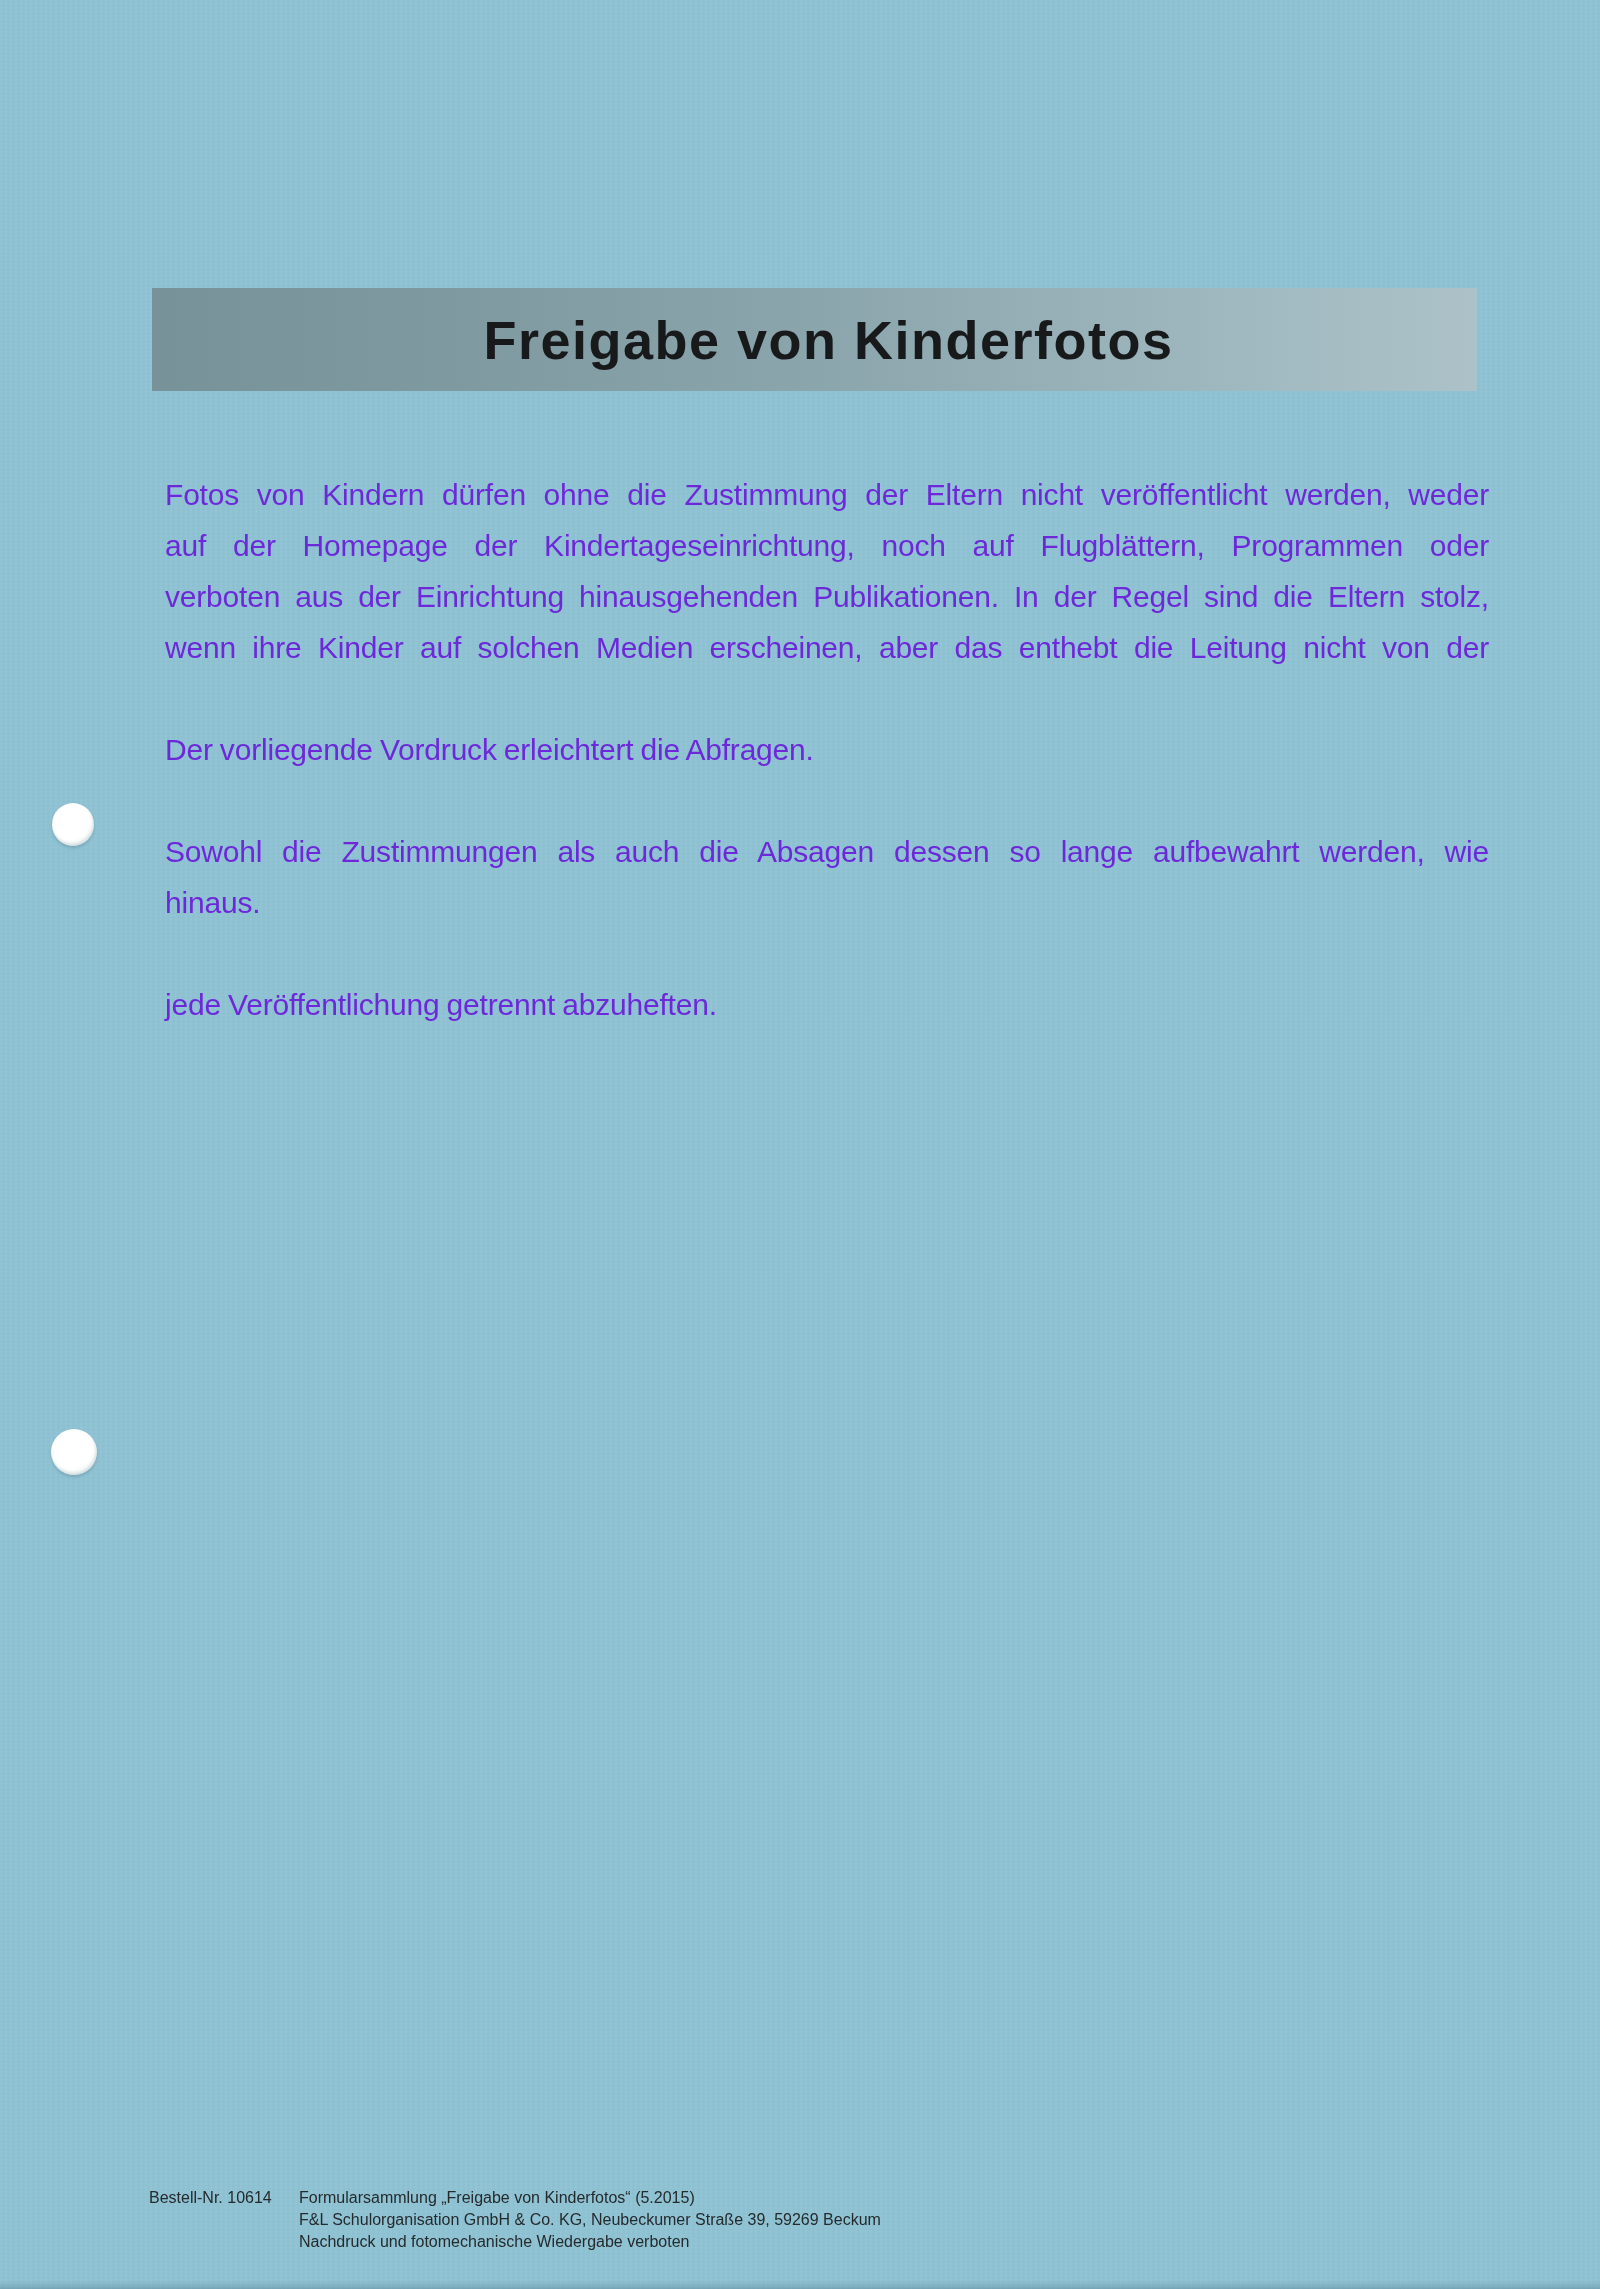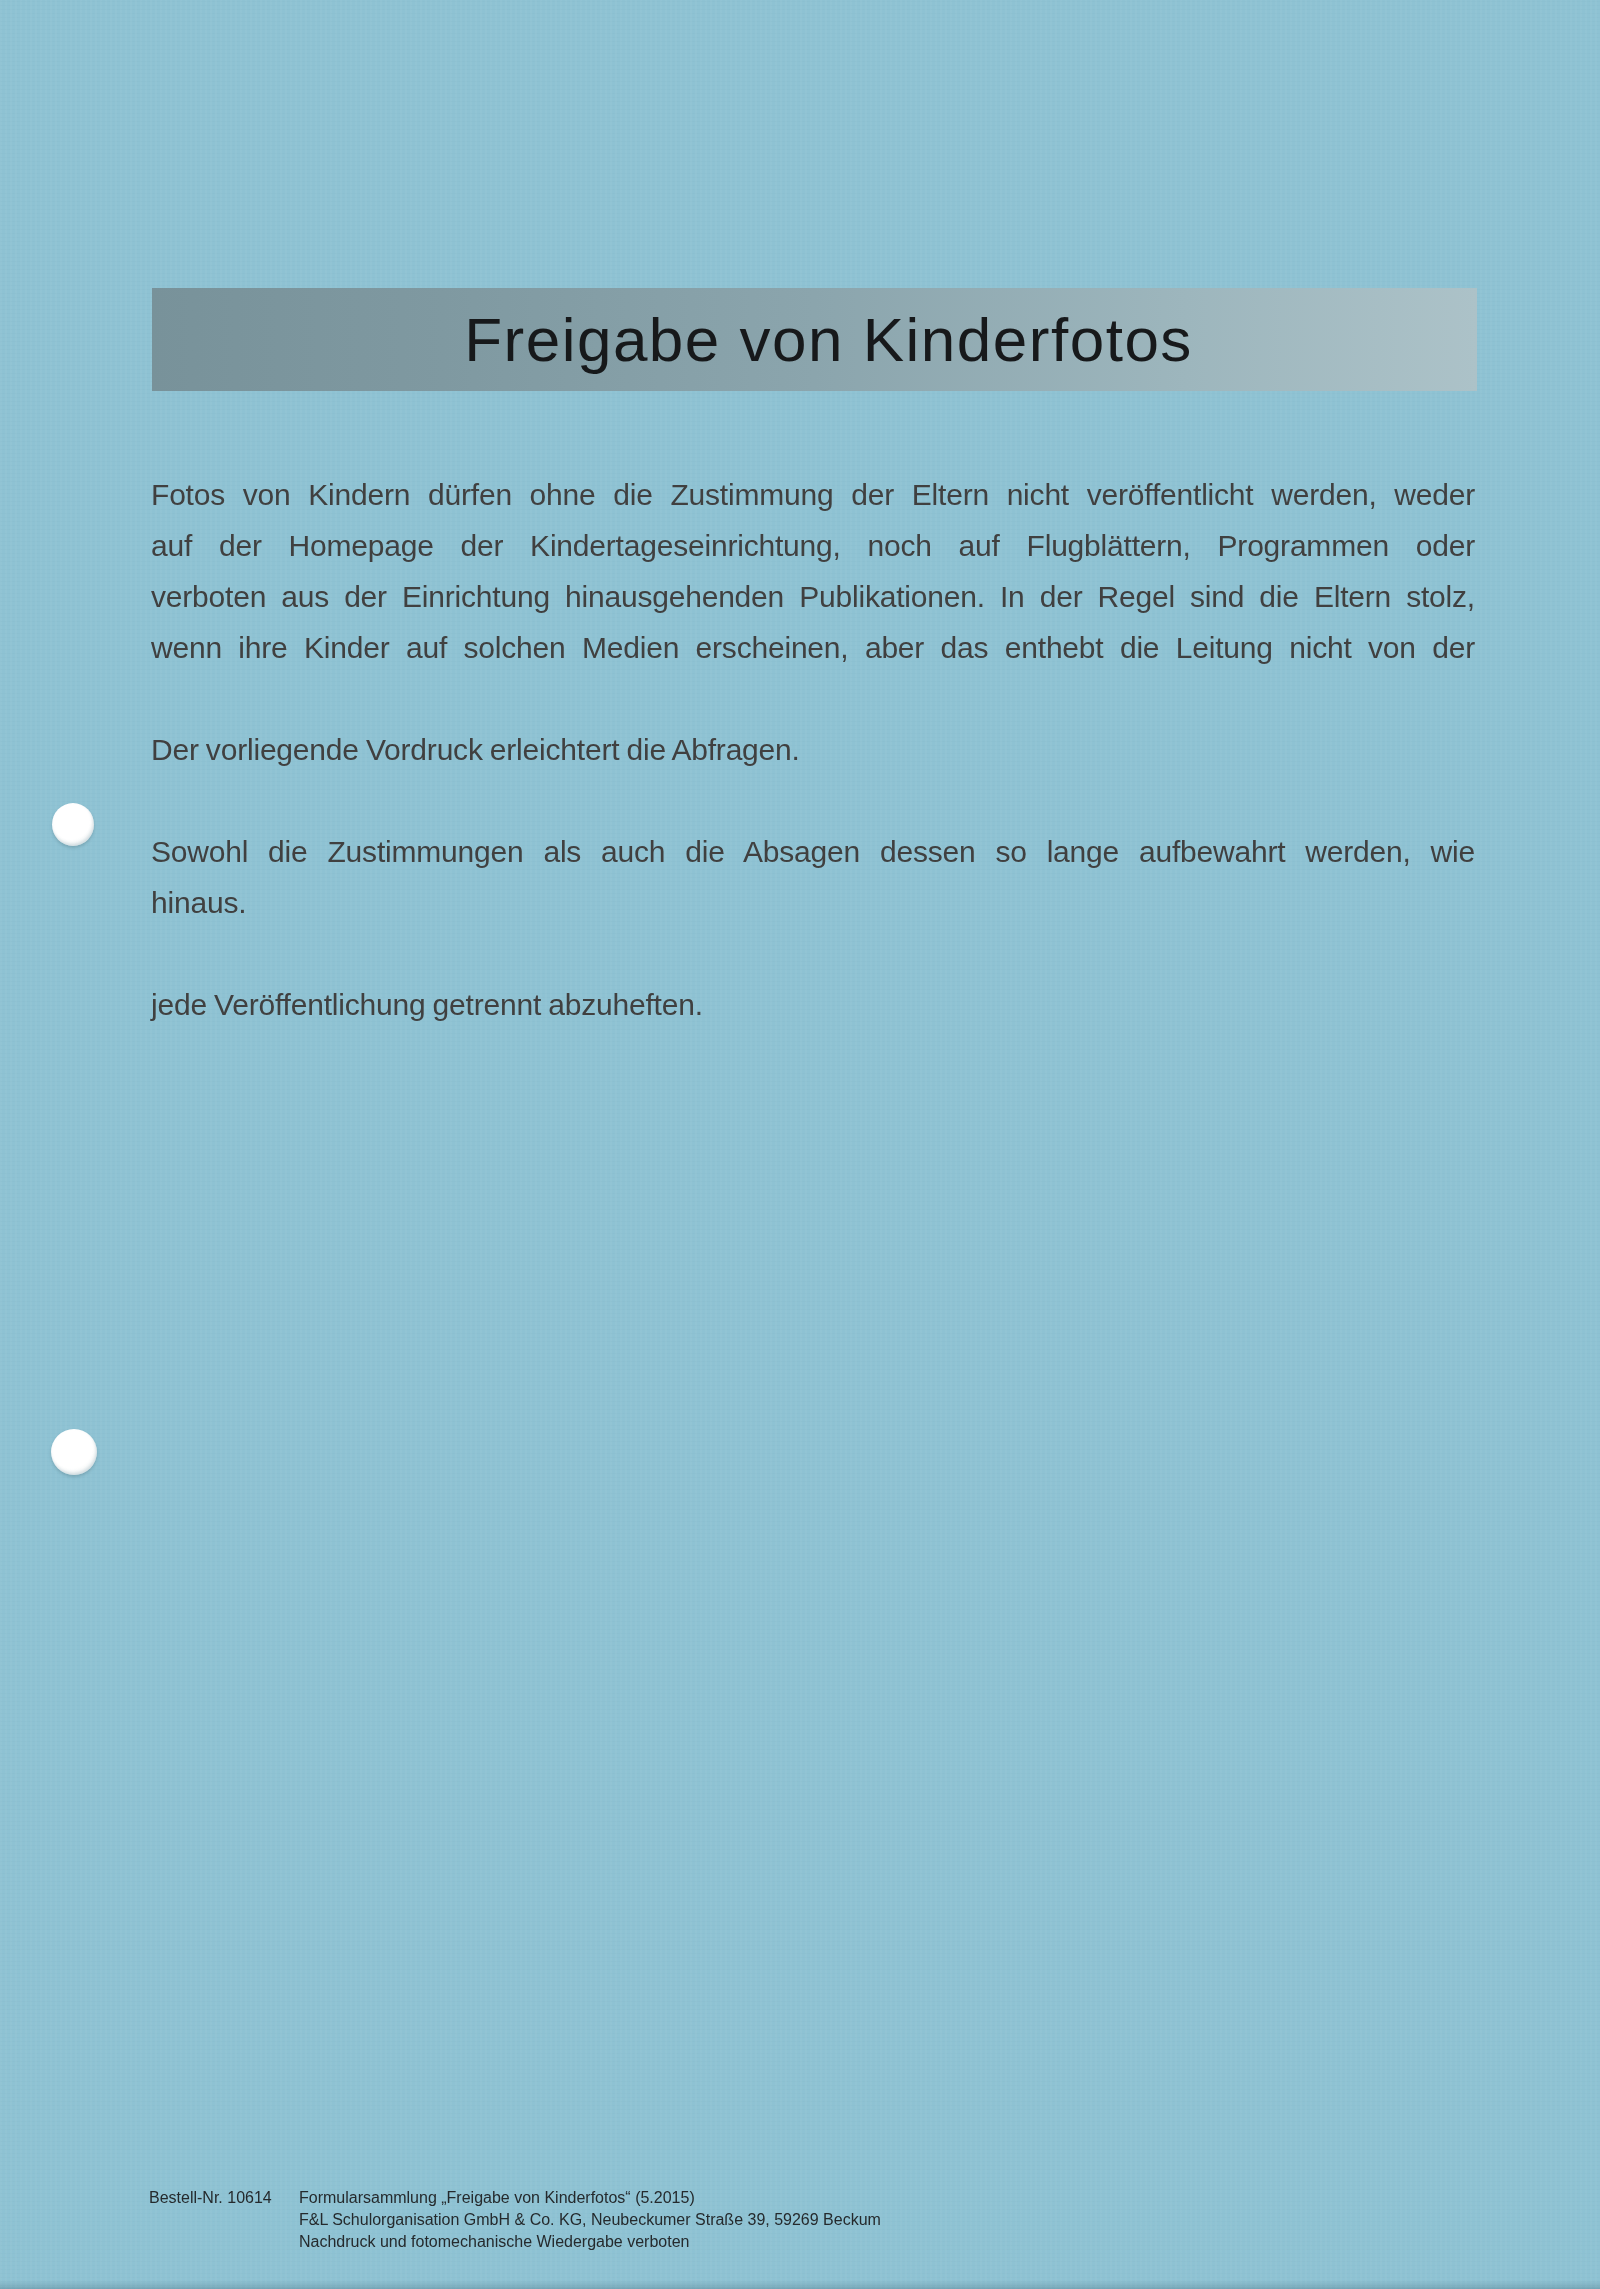--- a/index.html
+++ b/index.html
@@ -24,35 +24,35 @@
   }
 
   .title-bar {
     position: absolute;
     left: 152px; top: 288px;
     width: 1325px; height: 103px;
     background: linear-gradient(90deg, #78929a 0%, #7f99a1 22%, #8ba5ad 50%, #9db6bd 78%, #acc2c8 100%);
     display: flex; align-items: center; justify-content: center;
   }
   .title-text {
-    font-size: 62px;
-    font-weight: 400;
+    font-size: 54px;
+    font-weight: 700;
     color: #17191b;
     letter-spacing: 1.5px;
     transform: translateX(14px);
     white-space: nowrap;
   }
 
   .content {
     position: absolute;
-    left: 151px; top: 469px;
+    left: 165px; top: 469px;
     width: 1324px;
     font-size: 30px;
     line-height: 51px;
-    color: #404040;
+    color: #6d28d9;
     letter-spacing: -0.2px;
     word-spacing: -1px;
   }
   .content p { margin: 0 0 51px 0; }
   .line { text-align: left; }
   .line.j { text-align: justify; text-align-last: justify; }
 
   .footer {
     position: absolute;
     left: 149px; top: 2187px;

